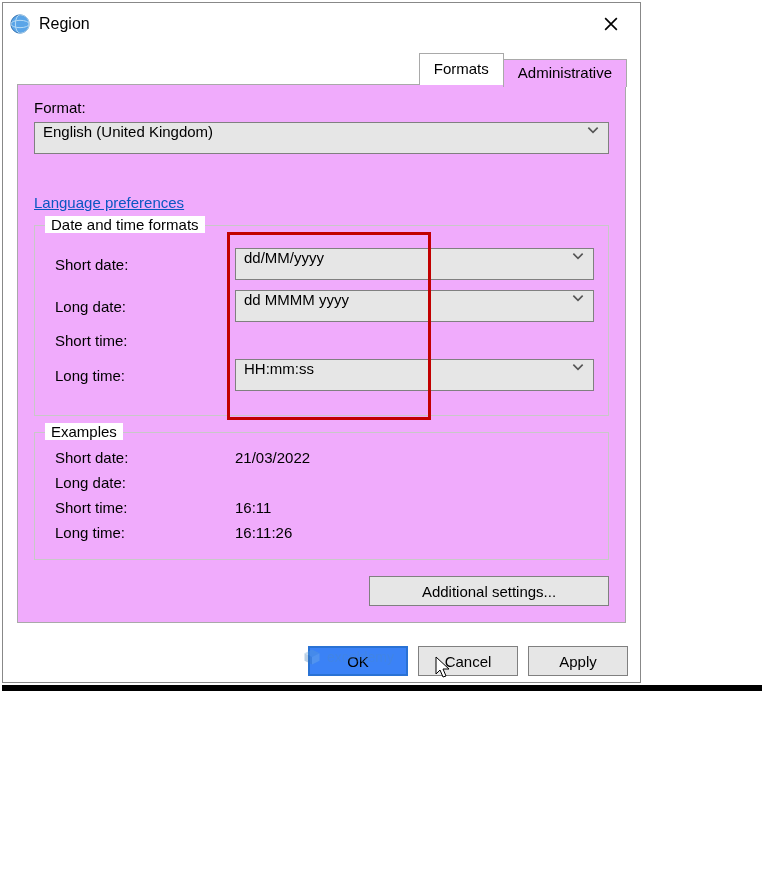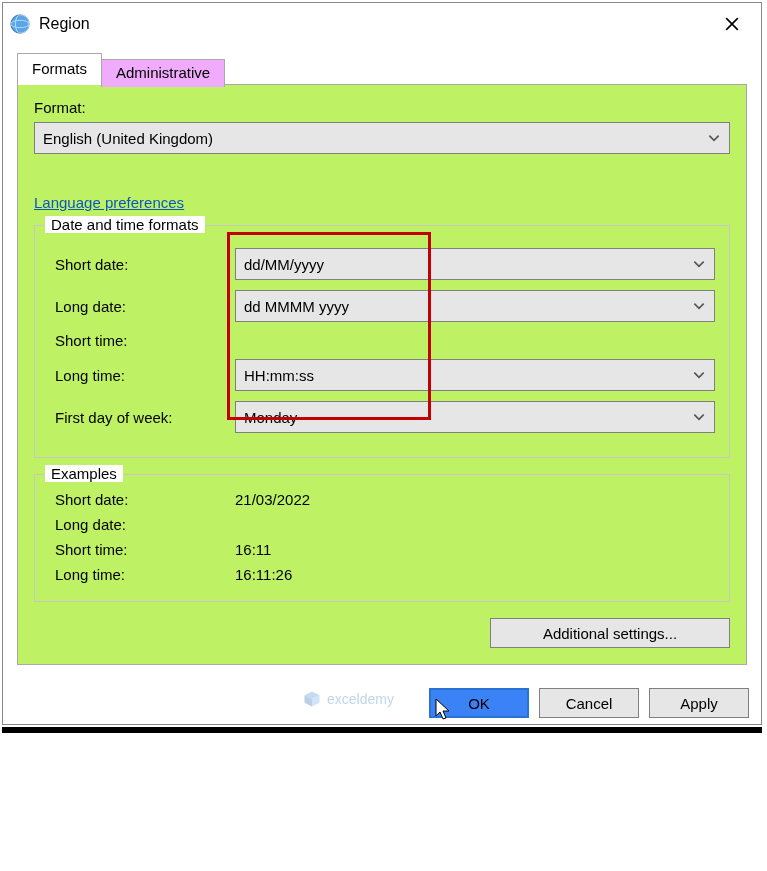--- a/index.html
+++ b/index.html
@@ -8,21 +8,21 @@
     font-family: "Segoe UI", Tahoma, sans-serif;
     font-size: 15px;
     background: #fff;
     color: #000;
     width: 767px;
     height: 871px;
     overflow: hidden;
   }
   .dialog {
     border: 1px solid #888;
-    width: 760px;
+    width: 639px;
     margin: 2px;
     background: #fff;
   }
   .titlebar {
     display: flex;
     align-items: center;
     height: 42px;
     padding: 0 6px;
   }
   .titlebar .globe {
@@ -38,20 +38,21 @@
     font-size: 18px;
   }
   .body {
     padding: 8px 14px 12px 14px;
   }
   .tabstrip {
     display: flex;
     align-items: flex-end;
     position: relative;
     z-index: 2;
+    justify-content: flex-end;
   }
   .tab {
     border: 1px solid #a9a9a9;
     border-bottom: none;
     padding: 6px 14px 8px 14px;
     background: #fff;
     font-size: 15px;
     margin-right: -1px;
     position: relative;
   }
@@ -63,28 +64,27 @@
     background: #f0abfc;
     top: 2px;
     padding-top: 4px;
     padding-bottom: 6px;
   }
   .tabpanel {
     border: 1px solid #a9a9a9;
     padding: 14px 16px 16px 16px;
     position: relative;
     top: -1px;
-    background: #bef264;
+    background: #f0abfc;
   }
   .label {
     margin-bottom: 6px;
   }
   .select {
     display: flex;
-    align-items: center;
     justify-content: space-between;
     border: 1px solid #808080;
     background: #e6e6e6;
     height: 32px;
     padding: 0 8px;
     font-size: 15px;
   }
   .select.wide { width: 100%; }
   .chev {
     width: 14px; height: 14px;
@@ -238,29 +238,20 @@
         </div>
         <div class="row">
           <div class="rlabel">Long time:</div>
           <div class="rval select">
             <span>HH:mm:ss</span>
             <svg class="chev" viewBox="0 0 12 12">
                 <path d="M2 4 L6 8 L10 4" fill="none" stroke="#555" stroke-width="1.4"></path>
               </svg>
           </div>
         </div>
-        <div class="row">
-          <div class="rlabel">First day of week:</div>
-          <div class="rval select">
-            <span>Monday</span>
-            <svg class="chev" viewBox="0 0 12 12">
-                <path d="M2 4 L6 8 L10 4" fill="none" stroke="#555" stroke-width="1.4"></path>
-              </svg>
-          </div>
-        </div>
 
         <div class="redbox" style="left:192px; top:6px; width:204px; height:188px;"></div>
       </div>
 
       <div class="fieldset">
         <div class="legend">Examples</div>
         <div class="row" style="margin:4px 0 8px 0;">
           <div class="rlabel">Short date:</div>
           <div class="rval">21/03/2022</div>
         </div>

